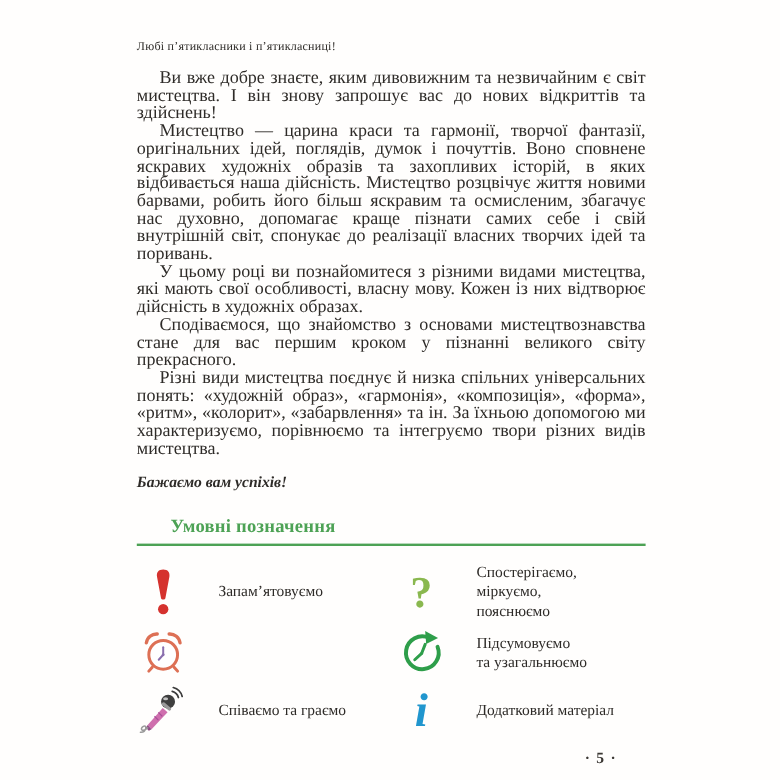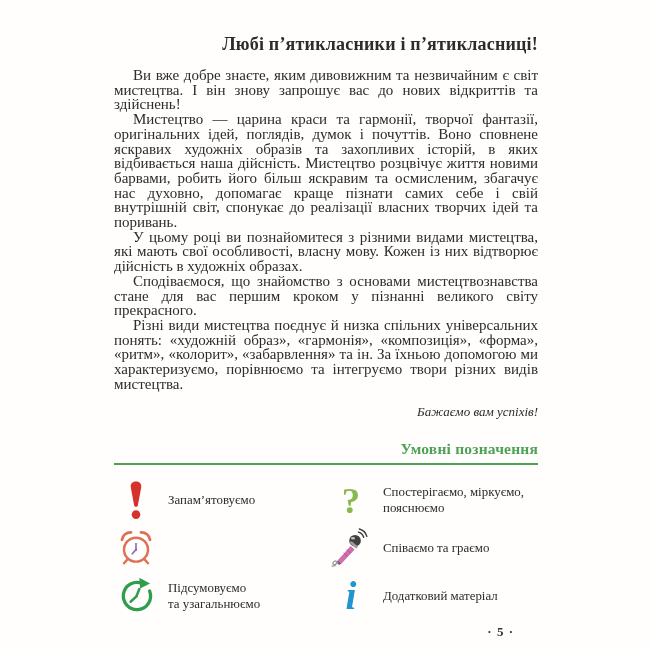--- a/index.html
+++ b/index.html
@@ -6,41 +6,41 @@
   body{
     width:650px;height:650px;background:#fffefd;
     font-family:"Liberation Serif","DejaVu Serif",serif;
     color:#2e2b28;overflow:hidden;
   }
   .page{
     position:relative;width:650px;height:650px;box-sizing:border-box;
     padding:26px 112px 0 114px;
   }
   .title{
-    font-size:18px;font-weight:bold;text-align:right;
+    font-size:10px;font-weight:normal;text-align:left;
     margin:8px 0 13px 0;letter-spacing:.2px;
   }
   .body-text p{
     margin:0;font-size:15px;line-height:14.7px;
     text-align:justify;text-indent:19px;
   }
   .wishes{
-    margin:13px 0 0 0;text-align:right;font-style:italic;font-weight:normal;
+    margin:13px 0 0 0;text-align:left;font-style:italic;font-weight:bold;
     font-size:13px;text-indent:0;
   }
   .legend-heading{
     margin:20px 0 5px 28px;font-size:15.5px;font-weight:bold;
-    color:#4da255;letter-spacing:.2px;text-align:right;
+    color:#4da255;letter-spacing:.2px;
   }
   .legend-rule{height:2px;background:#4da255;}
   .legend-grid{
     display:grid;grid-template-columns:1fr 1fr;
     column-gap:6px;row-gap:6px;margin-top:14px;
   }
-  .legend-item{display:flex;align-items:center;gap:10px;min-height:42px;}
+  .legend-item{display:flex;align-items:center;gap:24px;min-height:42px;}
   .icon-box{flex:0 0 44px;width:44px;display:flex;justify-content:center;align-items:center;}
   .legend-label{font-size:12.9px;line-height:16px;white-space:pre-line;}
   .page-number{
     position:absolute;right:136px;bottom:10px;
     font-size:13px;font-weight:bold;color:#3a3733;letter-spacing:1px;
   }
 </style>
 </head>
 <body>
 
@@ -96,47 +96,47 @@
             <circle cx="23" cy="25" r="1.4" fill="#8a6fae"></circle>
             <path d="M12 37.5 L8.5 41.5" stroke="#dd7055" stroke-width="3" stroke-linecap="round"></path>
             <path d="M34 37.5 L37.5 41.5" stroke="#dd7055" stroke-width="3" stroke-linecap="round"></path>
           </svg>
         </span>
       </div>
 
 
       <div class="legend-item">
         <span class="icon-box">
+          <svg width="38" height="38" viewBox="0 0 46 46">
+            <path d="M31 8 A16.5 16.5 0 1 0 39.5 17" fill="none" stroke="#2e9e4a" stroke-width="4" stroke-linecap="round"></path>
+            <polygon points="27,1 40,8 28,14" fill="#2e9e4a"></polygon>
+            <path d="M23.5 23.5 L27 14.5" stroke="#2e9e4a" stroke-width="3" stroke-linecap="round"></path>
+            <path d="M23.5 23.5 L16.5 30" stroke="#2e9e4a" stroke-width="3" stroke-linecap="round"></path>
+          </svg>
+        </span>
+        <span class="legend-label">Підсумовуємо
+та узагальнюємо</span>
+      </div>
+
+      <div class="legend-item">
+        <span class="icon-box">
           <svg width="42" height="42" viewBox="0 0 52 52">
             <path d="M35.3 6.3 A9 9 0 0 1 41.7 12.7" stroke="#3c3c3c" stroke-width="1.8" fill="none" stroke-linecap="round"></path>
             <path d="M36.4 2.4 A13 13 0 0 1 45.6 11.6" stroke="#3c3c3c" stroke-width="1.8" fill="none" stroke-linecap="round"></path>
             <polygon points="25.5,23.5 30.5,28 14,45.5 10,41" fill="#cf6fae"></polygon>
             <polygon points="14,45.5 10,41 8,43.8 11.2,47" fill="#8e4a84"></polygon>
             <path d="M21 28 L25 32" stroke="#a84f97" stroke-width="1.2"></path>
             <path d="M17 32 L21 36" stroke="#a84f97" stroke-width="1.2"></path>
             <circle cx="31" cy="17" r="7.2" fill="#3f3f3f"></circle>
             <rect x="23.5" y="20" width="11.5" height="3.4" rx="1.6" fill="#9a9a9a" transform="rotate(40 29 22)"></rect>
             <ellipse cx="28.5" cy="14" rx="2.6" ry="1.6" fill="#d8d8d8" opacity="0.85"></ellipse>
             <path d="M10 44 C4 49 1.5 45 5.5 42.5 C9.5 40 9 49 2.5 48.5" stroke="#9a9a9a" stroke-width="1.6" fill="none" stroke-linecap="round"></path>
           </svg>
         </span>
         <span class="legend-label">Співаємо та граємо</span>
-      </div>
-
-      <div class="legend-item">
-        <span class="icon-box">
-          <svg width="38" height="38" viewBox="0 0 46 46">
-            <path d="M31 8 A16.5 16.5 0 1 0 39.5 17" fill="none" stroke="#2e9e4a" stroke-width="4" stroke-linecap="round"></path>
-            <polygon points="27,1 40,8 28,14" fill="#2e9e4a"></polygon>
-            <path d="M23.5 23.5 L27 14.5" stroke="#2e9e4a" stroke-width="3" stroke-linecap="round"></path>
-            <path d="M23.5 23.5 L16.5 30" stroke="#2e9e4a" stroke-width="3" stroke-linecap="round"></path>
-          </svg>
-        </span>
-        <span class="legend-label">Підсумовуємо
-та узагальнюємо</span>
       </div>
 
       <div class="legend-item">
         <span class="icon-box">
           <svg width="26" height="36" viewBox="0 0 30 44">
             <text x="15" y="38" font-size="48" text-anchor="middle" font-weight="bold" font-style="italic" font-family="Liberation Serif, DejaVu Serif, serif" fill="#2196ce">i</text>
           </svg>
         </span>
         <span class="legend-label">Додатковий матеріал</span>
       </div>

